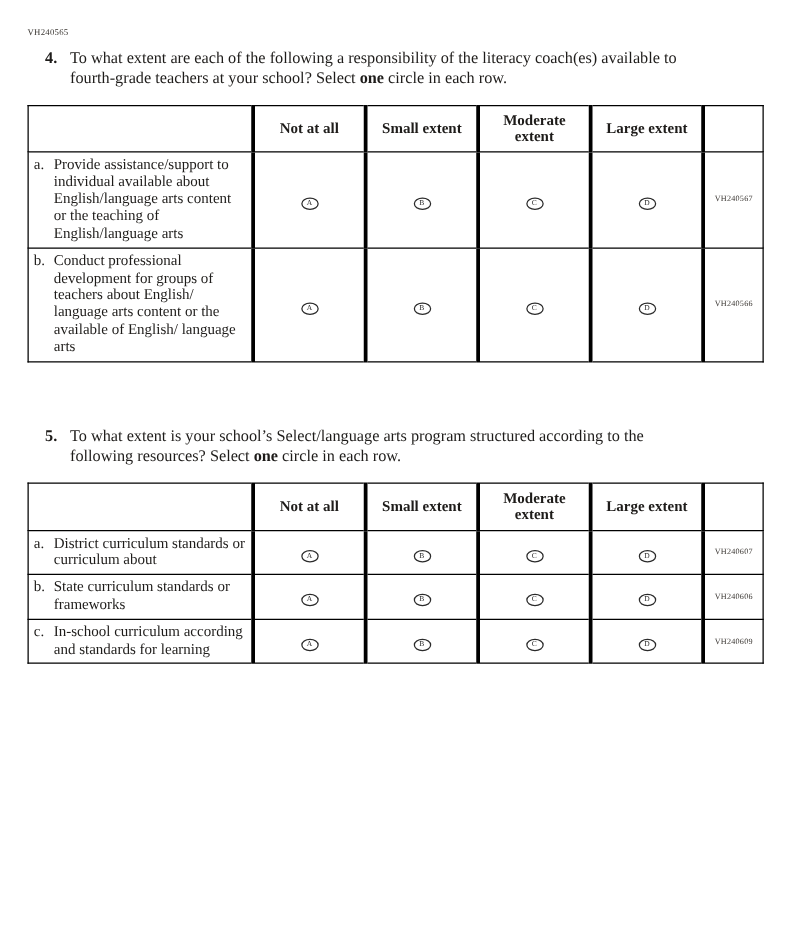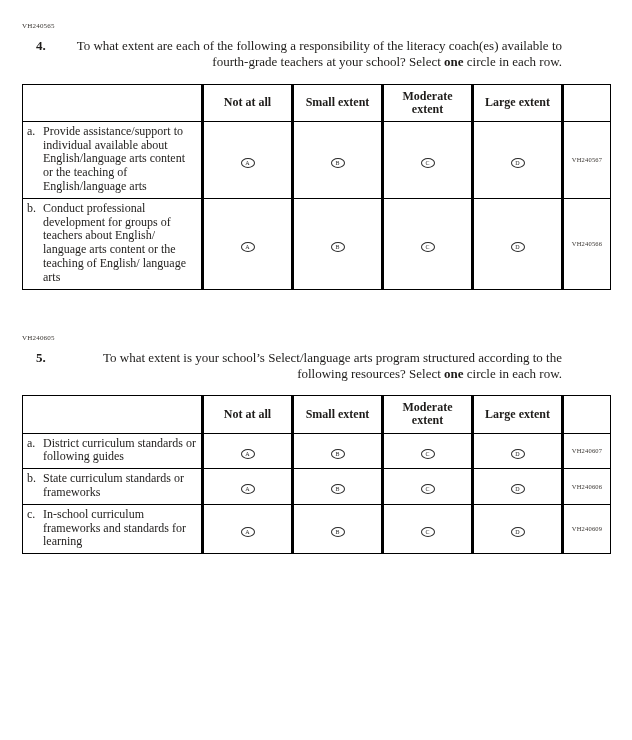--- a/index.html
+++ b/index.html
@@ -12,21 +12,21 @@
   .page { padding:22px 22px 0 22px; }
 
   .top-code {
     font-size:7px; letter-spacing:0.2px; color:#3a3632;
     text-align:left; padding-right:12px; height:9px;
     font-family:Liberation Serif, serif;
   }
 
   .prompt { display:flex; margin:7px 0 0 14px; width:540px; }
   .q-num { font-weight:bold; font-size:13px; width:20px; flex:none; }
-  .q-text { font-size:13px; line-height:1.25; width:506px;text-align:right; }
+  .q-text { font-size:13px; line-height:1.25; width:506px; }
   .q-text b { font-weight:bold; }
 
   table.grid {
     border-collapse:collapse; margin-top:13px;
     width:588px; table-layout:fixed;
   }
   table.grid th, table.grid td {
     border-top:1px solid #000; border-bottom:1px solid #000;
     border-left:1px solid #000; border-right:1px solid #000;
   }
@@ -106,21 +106,21 @@
             </span></td>
         <td class="opt"><span class="circle">
               <span>D</span>
             </span></td>
         <td class="code-cell">VH240567</td>
       </tr>
       <tr>
         <td class="stub">
           <div class="stub-flex">
             <span class="row-label">b.</span>
-            <span class="row-text">Conduct professional development for groups of teachers about English/ language arts content or the teaching of English/ language arts</span>
+            <span class="row-text">Conduct professional development for groups of teachers about English/ language arts content or the available of English/ language arts</span>
           </div>
         </td>
         <td class="opt"><span class="circle">
               <span>A</span>
             </span></td>
         <td class="opt"><span class="circle">
               <span>B</span>
             </span></td>
         <td class="opt"><span class="circle">
               <span>C</span>
@@ -128,21 +128,20 @@
         <td class="opt"><span class="circle">
               <span>D</span>
             </span></td>
         <td class="code-cell">VH240566</td>
       </tr>
     </tbody>
   </table>
 
   <div class="gap-q5"></div>
 
-  <div class="top-code">VH240605</div>
 
   <div class="prompt">
     <span class="q-num">5.</span>
     <span class="q-text"><span>To what extent is your school’s Select/language arts program structured according to the following resources? Select </span><b>one</b><span> circle in each row.</span></span>
   </div>
 
   <table class="grid">
     <colgroup>
       <col class="col-stub">
         <col class="col-opt">
@@ -159,21 +158,21 @@
         <th class="opt-h">Moderate extent</th>
         <th class="opt-h">Large extent</th>
         <th class="code-h"></th>
       </tr>
     </thead>
     <tbody>
       <tr>
         <td class="stub">
           <div class="stub-flex">
             <span class="row-label">a.</span>
-            <span class="row-text">District curriculum standards or following guides</span>
+            <span class="row-text">District curriculum standards or curriculum about</span>
           </div>
         </td>
         <td class="opt"><span class="circle">
               <span>A</span>
             </span></td>
         <td class="opt"><span class="circle">
               <span>B</span>
             </span></td>
         <td class="opt"><span class="circle">
               <span>C</span>
@@ -201,21 +200,21 @@
             </span></td>
         <td class="opt"><span class="circle">
               <span>D</span>
             </span></td>
         <td class="code-cell">VH240606</td>
       </tr>
       <tr>
         <td class="stub">
           <div class="stub-flex">
             <span class="row-label">c.</span>
-            <span class="row-text">In-school curriculum frameworks and standards for learning</span>
+            <span class="row-text">In-school curriculum according and standards for learning</span>
           </div>
         </td>
         <td class="opt"><span class="circle">
               <span>A</span>
             </span></td>
         <td class="opt"><span class="circle">
               <span>B</span>
             </span></td>
         <td class="opt"><span class="circle">
               <span>C</span>

